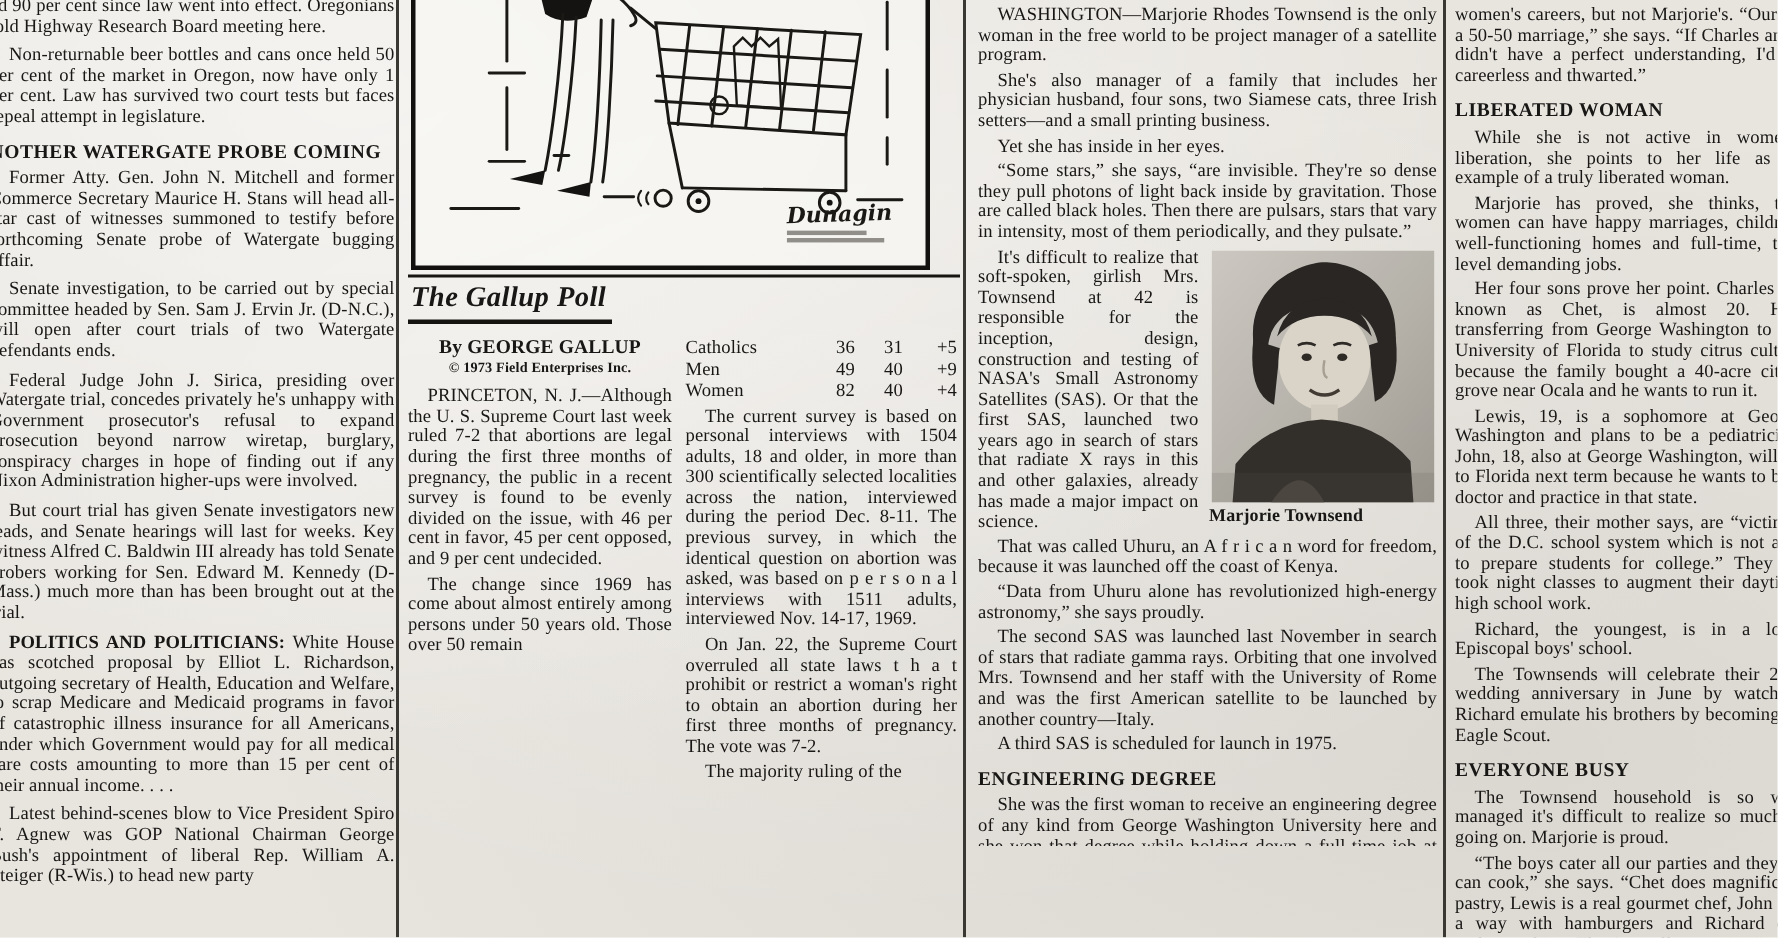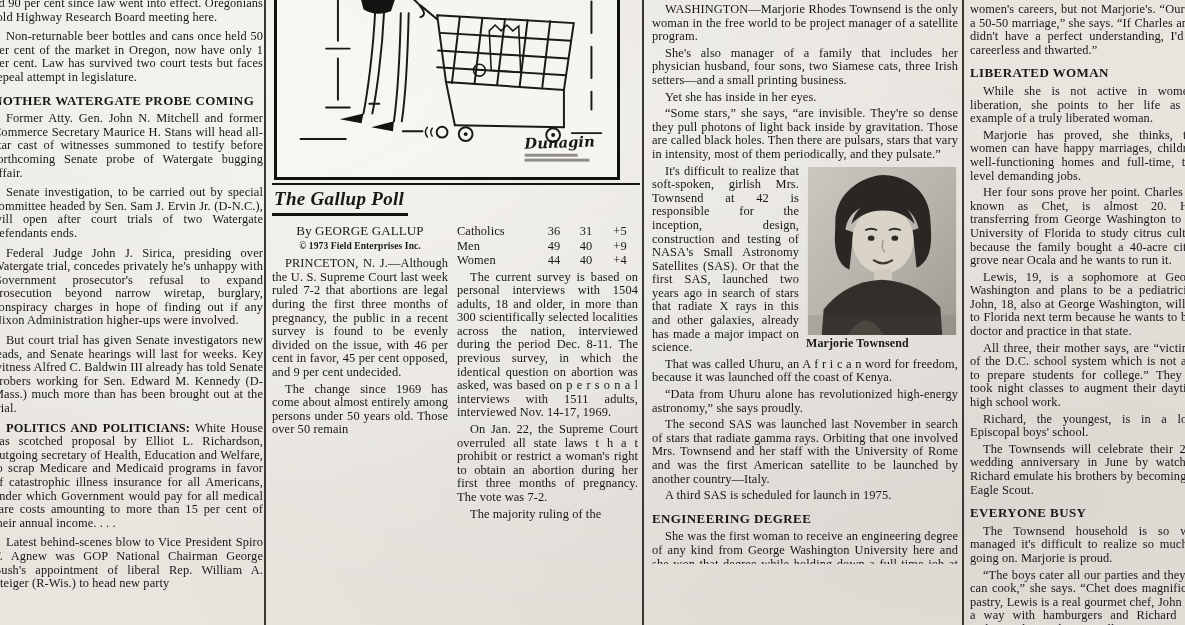--- a/index.html
+++ b/index.html
@@ -42,25 +42,25 @@
   }
   #gallup-kicker-rule { width:136px; height:3px; background:#14130f; margin:3px 0 8px 0; }
   #gallup-headline {
     font-family:"Liberation Sans","DejaVu Sans",sans-serif; font-weight:bold;
     font-size:27px; line-height:33px; letter-spacing:.2px; padding-left:12px;
     margin-bottom:9px;
   }
   #gallup-cols { display:flex; gap:9px; }
   #gallup-col1 { width:176px; }
   #gallup-col2 { width:181px; }
-  .byline { font-weight:normal; font-size:13px; text-align:center; margin-bottom:2px; }
+  .byline { font-weight:bold; font-size:13px; text-align:center; margin-bottom:2px; }
   .copyline { font-weight:bold; font-size:9.5px; text-align:center; margin-bottom:4px; }
   #poll-table { width:100%; margin-bottom:3px; font-weight:normal; font-size:12.4px; }
   .poll-row { display:grid; grid-template-columns:1fr 32px 32px 36px; line-height:14.5px; }
-  .poll-row span:nth-child(n+2) { text-align:center; }
+  .poll-row span:nth-child(n+2) { text-align:right; }
 
   
   #townsend { left:652px; top:0px; width:306px; height:564px; padding-top:3px; }
   #photo-float { float:right; width:152px; margin:2px 0 2px 7px; }
   #photo-float svg { width:152px; height:168px; display:block; }
   .photo-caption { font-weight:bold; font-size:12px; text-align:left; margin-top:2px; }
 
   
   #right-col { left:970px; top:0px; width:232px; height:625px; padding-top:3px; }
 
@@ -171,21 +171,21 @@
               <span>+5</span>
           </div>
           <div class="poll-row">
             <span>Men</span>
               <span>49</span>
               <span>40</span>
               <span>+9</span>
           </div>
           <div class="poll-row">
             <span>Women</span>
-              <span>44</span>
+              <span>82</span>
               <span>40</span>
               <span>+4</span>
           </div>
         </div>
         <p>The current survey is based on personal interviews with 1504 adults, 18 and older, in more than 300 scientifically selected localities across the nation, interviewed during the period Dec. 8-11. The previous survey, in which the identical question on abortion was asked, was based on p e r s o n a l interviews with 1511 adults, interviewed Nov. 14-17, 1969.</p>
         <p>On Jan. 22, the Supreme Court overruled all state laws t h a t prohibit or restrict a woman's right to obtain an abortion during her first three months of pregnancy. The vote was 7-2.</p>
         <p>The majority ruling of the</p>
       </div>
     </div>
   </div>

